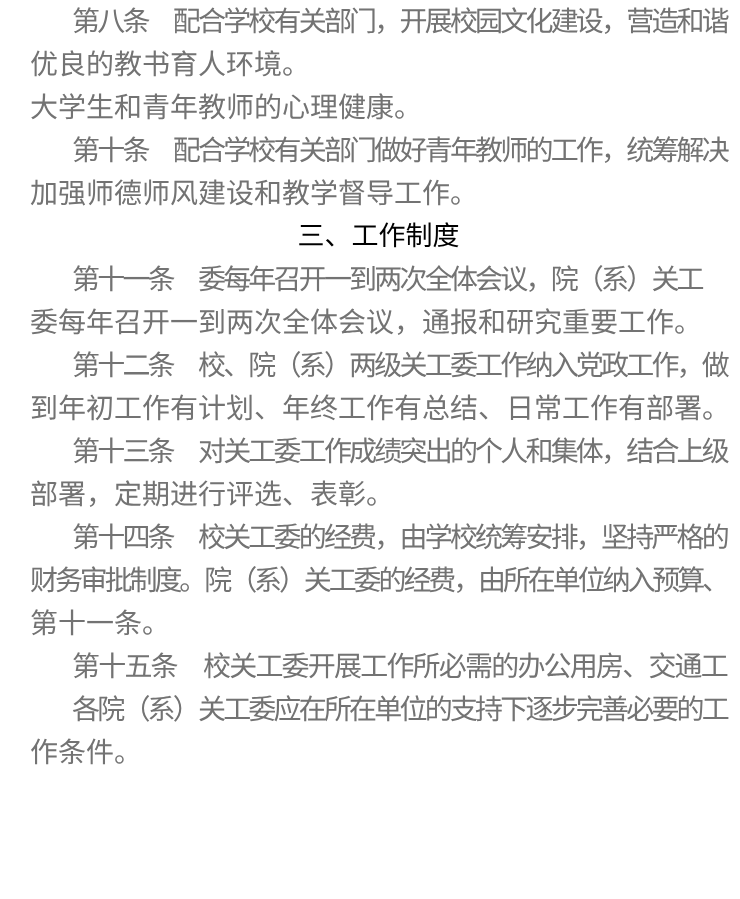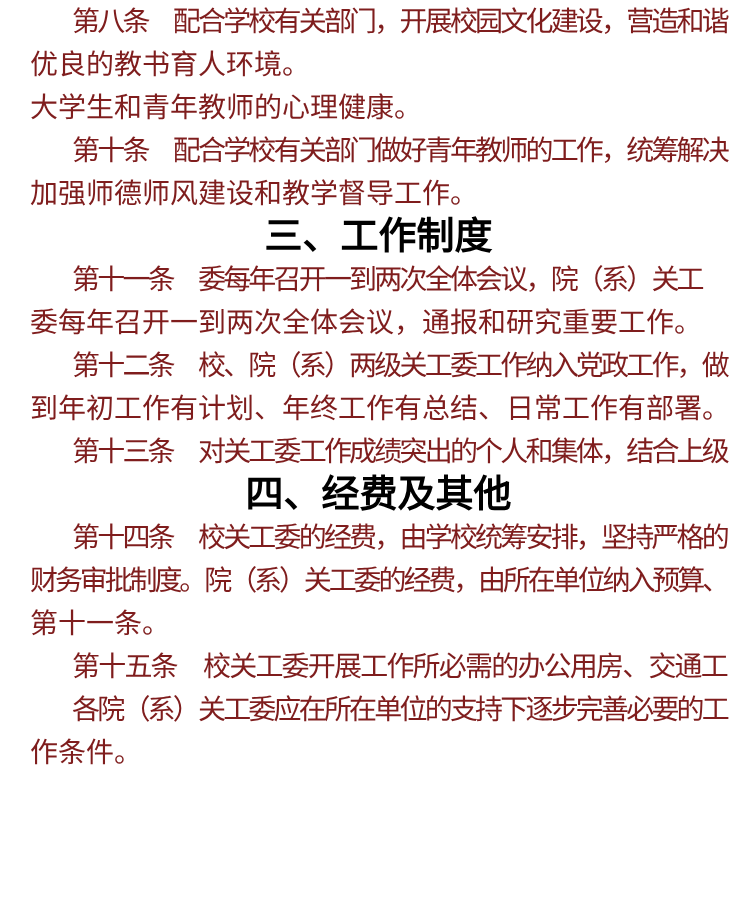--- a/index.html
+++ b/index.html
@@ -15,31 +15,31 @@
     overflow: hidden;
   }
   .doc {
     padding: 0 13px 0 30px; 
   }
   .line {
     font-family: "Liberation Serif", "DejaVu Serif", serif;
     font-size: 28px;
     line-height: 43px;
     height: 43px;
-    color: #7f1d1d;
+    color: #737373;
     white-space: nowrap;
     overflow: visible;
   }
   .line.indent {
     text-indent: 42px;
   }
   .line.heading {
     font-family: "Liberation Sans", "DejaVu Sans", sans-serif;
-    font-weight: 700;
-    font-size: 38px;
+    font-weight: 400;
+    font-size: 27px;
     color: #000000;
     text-align: center;
     text-indent: 0;
   }
 </style>
 </head>
 <body>
 
 <div class="page">
   <div class="doc" id="doc">
@@ -47,21 +47,21 @@
       <div class="line">优良的教书育人环境。</div>
       <div class="line">大学生和青年教师的心理健康。</div>
       <div class="line indent fill" style="letter-spacing: -2.80769px;">第十条　配合学校有关部门做好青年教师的工作，统筹解决</div>
       <div class="line">加强师德师风建设和教学督导工作。</div>
       <div class="line heading">三、工作制度</div>
       <div class="line indent fill" style="letter-spacing: -2.80769px;">第十一条　委每年召开一到两次全体会议，院（系）关工</div>
       <div class="line">委每年召开一到两次全体会议，通报和研究重要工作。</div>
       <div class="line indent fill" style="letter-spacing: -2.80769px;">第十二条　校、院（系）两级关工委工作纳入党政工作，做</div>
       <div class="line">到年初工作有计划、年终工作有总结、日常工作有部署。</div>
       <div class="line indent fill" style="letter-spacing: -2.80769px;">第十三条　对关工委工作成绩突出的个人和集体，结合上级</div>
-      <div class="line heading">四、经费及其他</div>
+      <div class="line">部署，定期进行评选、表彰。</div>
       <div class="line indent fill" style="letter-spacing: -2.80769px;">第十四条　校关工委的经费，由学校统筹安排，坚持严格的</div>
       <div class="line fill" style="letter-spacing: -3.10714px;">财务审批制度。院（系）关工委的经费，由所在单位纳入预算、</div>
       <div class="line">第十一条。</div>
       <div class="line indent fill" style="letter-spacing: -1.8px;">第十五条　校关工委开展工作所必需的办公用房、交通工</div>
       <div class="line indent fill" style="letter-spacing: -2.80769px;">各院（系）关工委应在所在单位的支持下逐步完善必要的工</div>
       <div class="line">作条件。</div>
     </div>
 </div>
 
 </body></html>

